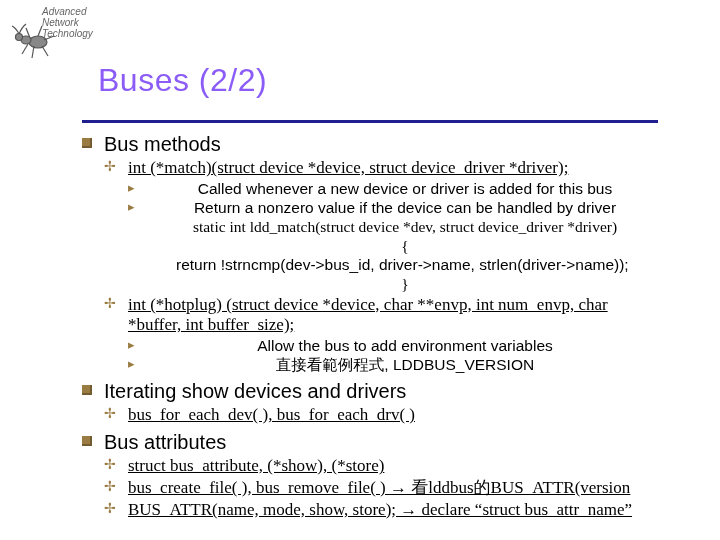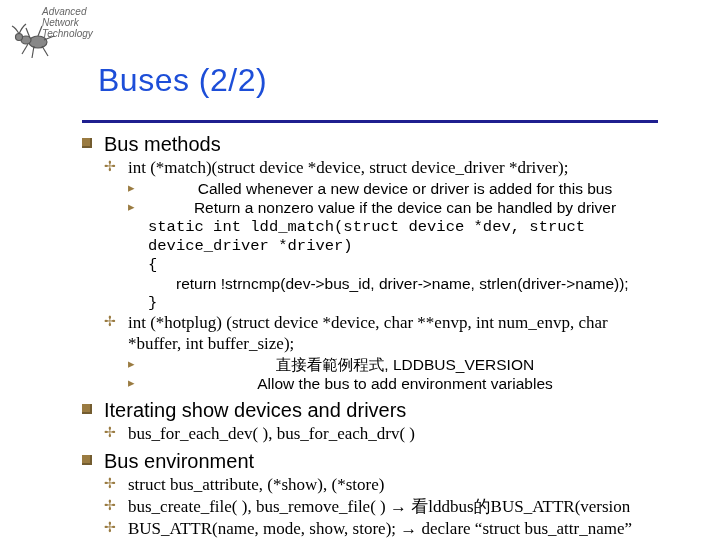--- a/index.html
+++ b/index.html
@@ -35,21 +35,21 @@
     left: 2px;
     width: 50px;
     height: 40px;
   }
   .title {
     position: absolute;
     top: 62px;
     left: 98px;
     font-family: Arial, Helvetica, sans-serif;
     font-size: 32px;
-    color: #1d4ed8;
+    color: #8b5cf6;
     letter-spacing: 0.5px;
   }
   .title-rule {
     position: absolute;
     top: 112px;
     left: 82px;
     width: 576px;
     border: 0;
     border-top: 3px solid #1f1f8f;
   }
@@ -74,20 +74,21 @@
     left: 0; top: 6px;
     width: 10px; height: 10px;
     background: #9a7b41;
     box-shadow: inset -2px -2px 0 rgba(0,0,0,0.25);
   }
   .l2 {
     font-size: 17px;
     margin: 1px 0 1px 22px;
     position: relative;
     padding-left: 24px;
+    text-decoration: underline;
   }
   .l2::before {
     content: "✢";
     position: absolute;
     left: 0; top: 0;
     color: #9a7b41;
     font-size: 14px;
   }
   .l3 {
     font-family: Arial, Helvetica, sans-serif;
@@ -98,24 +99,25 @@
     text-align: center;
   }
   .l3::before {
     content: "▸";
     position: absolute;
     left: 0; top: 0;
     color: #9a7b41;
     font-size: 13px;
   }
   .l3-plain {
-    font-family: Liberation Mono, monospace;
+    font-family: Liberation Serif, serif;
     font-size: 15.5px;
     margin: 0 0 0 46px;
     padding-left: 20px;
+    text-align: center;
   }
   .code {
     font-family: Arial, Helvetica, sans-serif;
     font-size: 15.5px;
     margin: 0 0 0 66px;
   }
   .code-in { padding-left: 28px; }
 </style>
 </head>
 <body>
@@ -152,25 +154,25 @@
 
     <div class="l2">int (*match)(struct device *device, struct device_driver *driver);</div>
     <div class="l3">Called whenever a new device or driver is added for this bus</div>
     <div class="l3">Return a nonzero value if the device can be handled by driver</div>
     <div class="l3-plain">static int ldd_match(struct device *dev, struct device_driver *driver)</div>
     <div class="l3-plain">{</div>
     <div class="code code-in">return !strncmp(dev-&gt;bus_id, driver-&gt;name, strlen(driver-&gt;name));</div>
     <div class="l3-plain">}</div>
 
     <div class="l2">int (*hotplug) (struct device *device, char **envp, int num_envp, char *buffer, int buffer_size);</div>
+    <div class="l3">Allow the bus to add environment variables</div>
     <div class="l3">直接看範例程式, LDDBUS_VERSION</div>
-    <div class="l3">Allow the bus to add environment variables</div>
 
     <div class="l1">Iterating show devices and drivers</div>
     <div class="l2">bus_for_each_dev( ),  bus_for_each_drv( )</div>
 
-    <div class="l1">Bus environment</div>
+    <div class="l1">Bus attributes</div>
     <div class="l2">struct bus_attribute, (*show), (*store)</div>
     <div class="l2">bus_create_file( ),  bus_remove_file( ) → 看lddbus的BUS_ATTR(version</div>
     <div class="l2">BUS_ATTR(name, mode, show, store); → declare “struct bus_attr_name”</div>
 
   </div>
 </div>
 
 </body></html>

